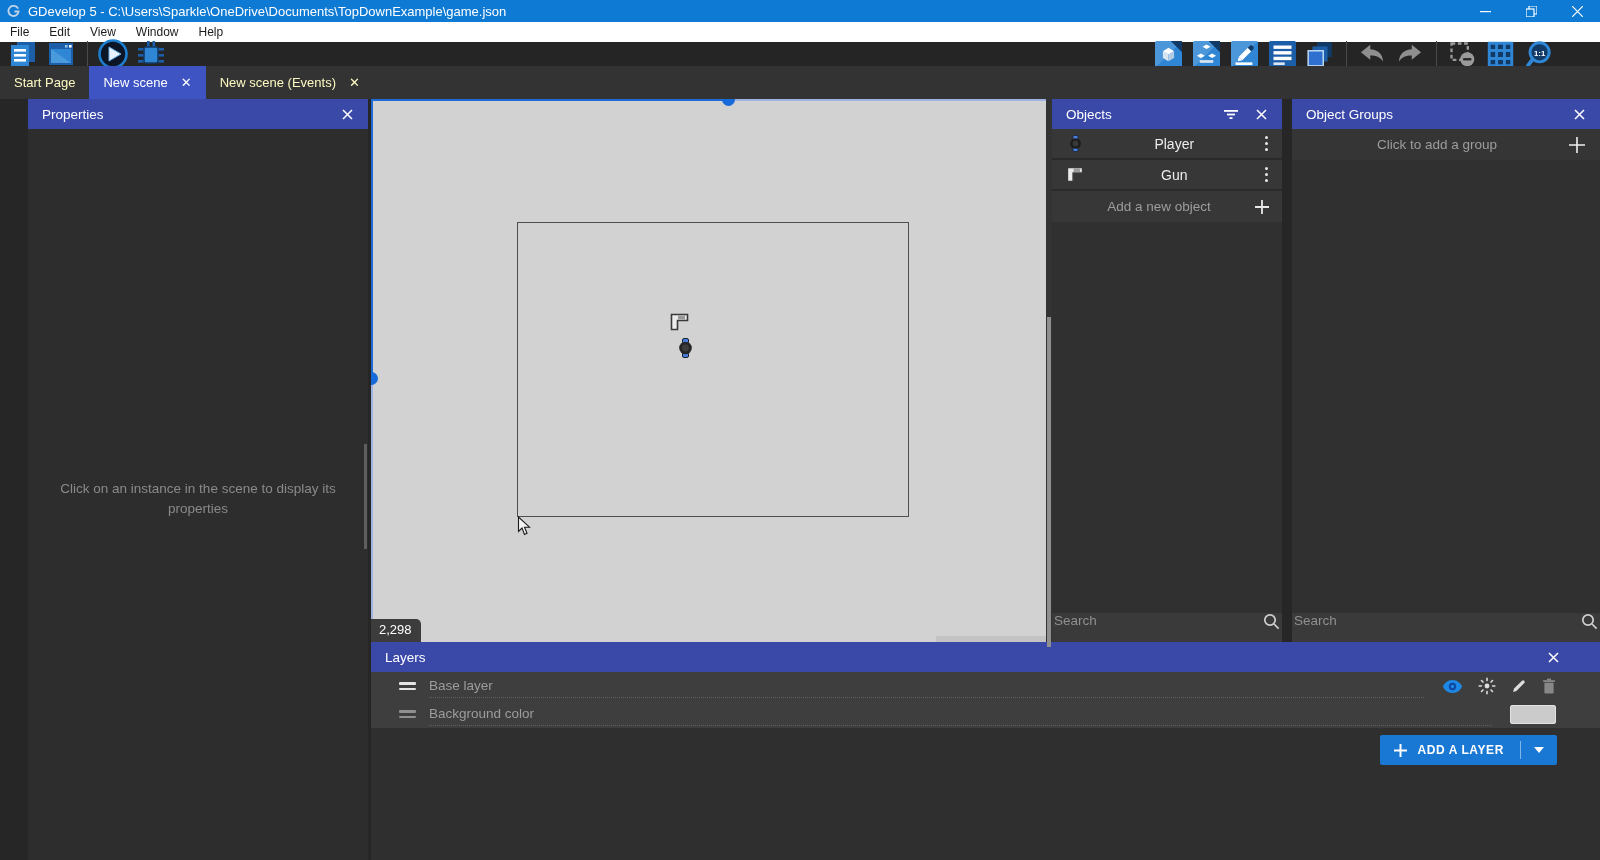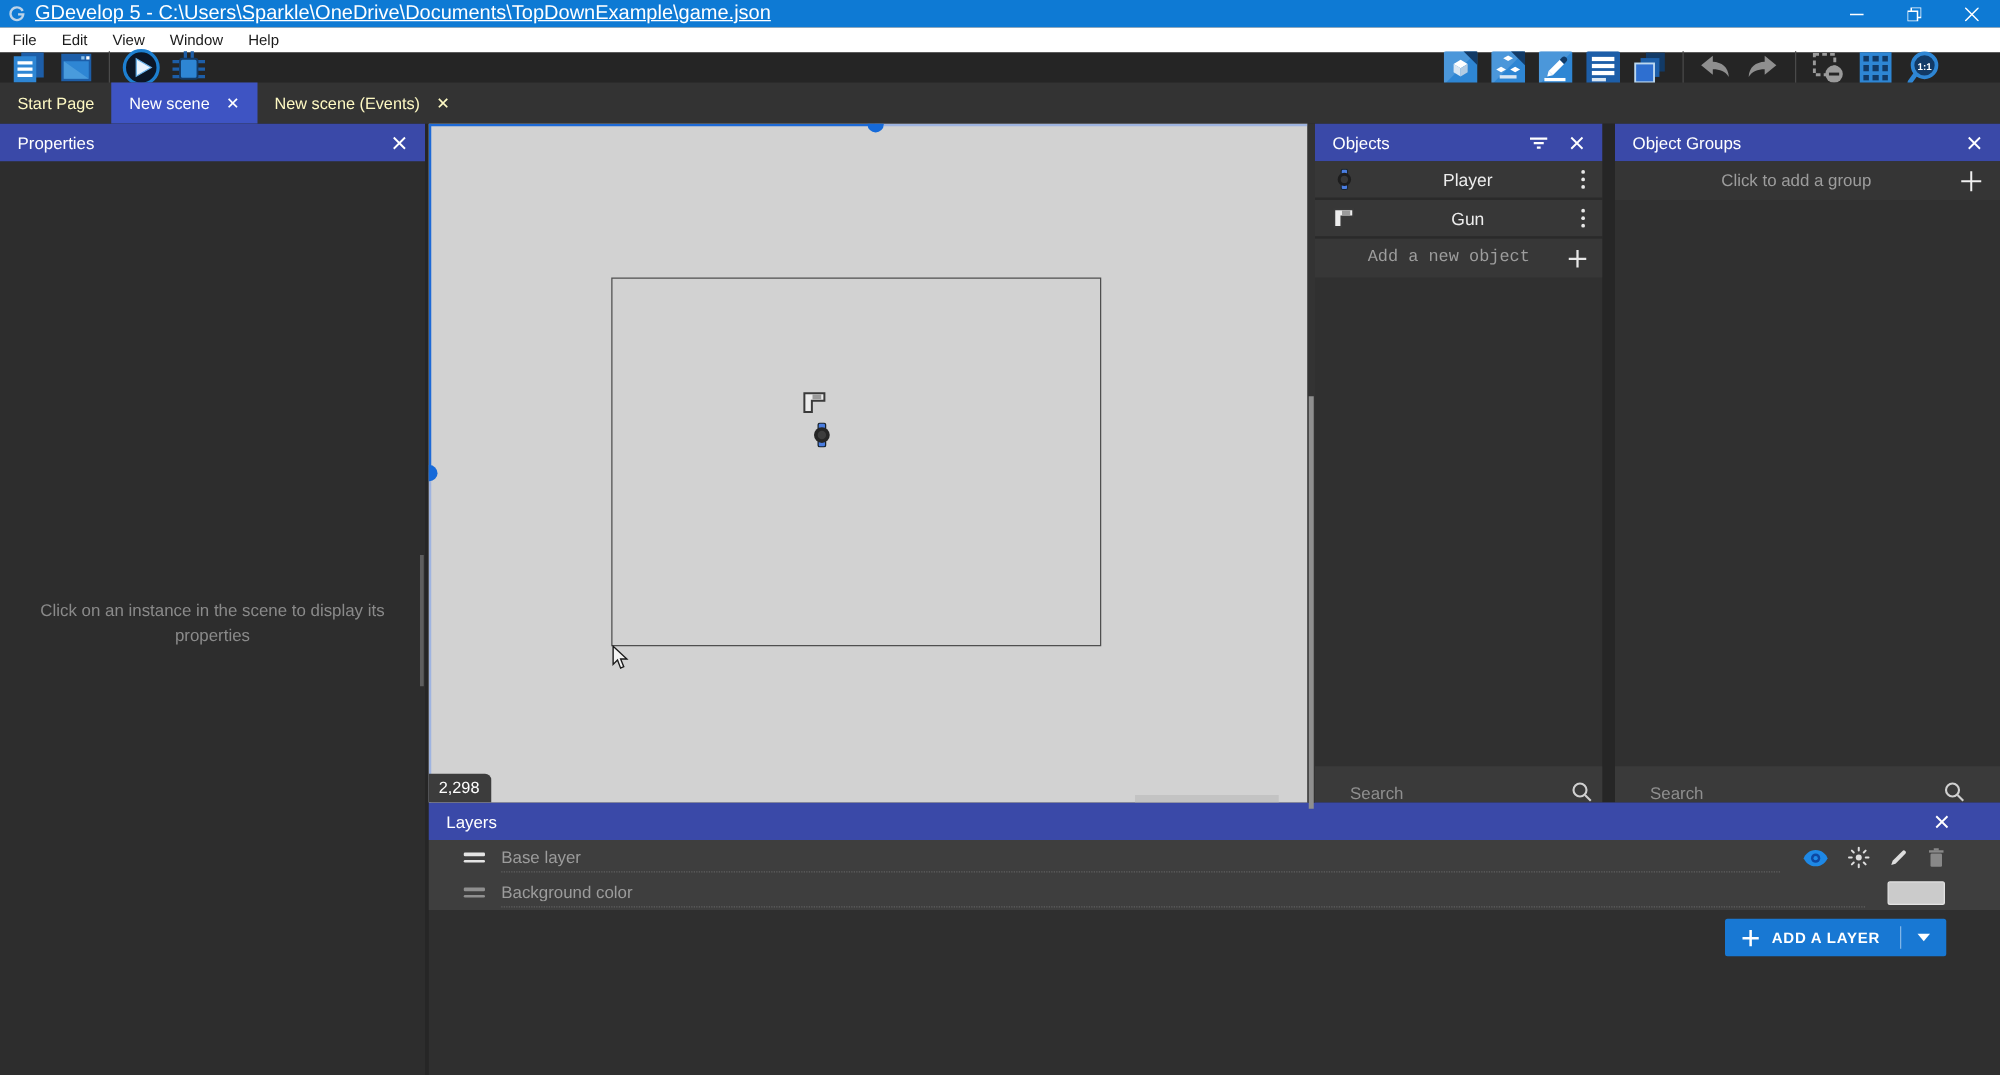--- a/index.html
+++ b/index.html
@@ -3,42 +3,42 @@
 <meta charset="utf-8">
 <style>
   * { margin:0; padding:0; box-sizing:border-box; }
   html,body { width:1600px; height:860px; overflow:hidden; background:#262626;
     font-family:"Liberation Sans", sans-serif; }
   .app { width:1600px; height:860px; display:flex; flex-direction:column; }
 
   
   .titlebar { height:22px; background:#0e7ad4; display:flex; align-items:center; color:#fff; flex:none; }
   .titlebar .logo { width:14px; height:14px; margin-left:7px; display:flex; align-items:center; }
-  .titlebar .title-text { font-size:16px; margin-left:7px; white-space:nowrap;text-decoration:underline; }
+  .titlebar .title-text { font-size:13px; margin-left:7px; white-space:nowrap; }
   .win-controls { margin-left:auto; display:flex; height:100%; }
   .win-btn { width:46px; height:100%; display:flex; align-items:center; justify-content:center; cursor:default; }
 
   
   .menubar { height:20px; background:#ffffff; display:flex; align-items:flex-end; padding-left:0; flex:none; }
   .menu-item { font-size:12px; color:#1b1b1b; padding:0 10px; height:100%; display:flex; align-items:center; }
 
   
   .toolbar { height:24px; background:#252525; display:flex; align-items:center; padding:0 40px 0 7px; flex:none; }
   .tb-icon { width:32px; height:32px; display:flex; align-items:center; justify-content:center; margin-right:6px; }
   .tb-sep { width:1px; height:26px; background:#4a4a4a; margin:0 9px 0 4px; }
   .tb-right { margin-left:auto; display:flex; align-items:center; }
 
   
   .tabbar { height:33px; background:#333333; display:flex; align-items:stretch; flex:none; }
   .tab { display:flex; align-items:center; padding:0 14px; font-size:13px; color:#fef9c3; gap:13px; }
   .tab.active { background:#3e54c3; color:#ffffff; }
   .tab .tab-close { font-size:13px; line-height:1; color:inherit; }
 
   
-  .main { flex:1; display:flex; min-height:0; }
+  .main { flex:1; display:flex; min-height:0;margin-left:28px; }
   .panel-header { height:30px; background:#3a49a8; color:#fff; display:flex; align-items:center;
     padding:0 14px; font-size:13.5px; flex:none; }
   .panel-header .spacer { flex:1; }
   .close-x { width:14px; height:14px; display:flex; align-items:center; justify-content:center; }
 
   
   .properties-panel { width:340px; flex:none; display:flex; flex-direction:column; background:#2d2d2d; margin-right:3px; }
   .properties-body { flex:1; position:relative; display:flex; align-items:center; justify-content:center; }
   .properties-hint { color:#8a8a8a; font-size:13.5px; text-align:center; width:290px; line-height:1.5;
     position:absolute; top:350px; }
@@ -71,24 +71,24 @@
 
   
   .objects-panel { width:230px; flex:none; background:#303030; display:flex; flex-direction:column; }
   .panel-gap { width:10px; flex:none; background:#262626; }
   .groups-panel { width:308px; flex:none; background:#303030; display:flex; flex-direction:column; }
   .obj-row { height:31px; background:#373737; border-bottom:2px solid #2a2a2a; display:flex; align-items:center; padding:0 10px; }
   .obj-row .obj-icon { width:26px; display:flex; justify-content:center; }
   .obj-row .obj-label { flex:1; text-align:center; color:#ededed; font-size:14px; }
   .obj-row .dots { display:flex; flex-direction:column; gap:2.5px; padding:0 4px; }
   .obj-row .dots i { width:3.5px; height:3.5px; border-radius:50%; background:#e8e8e8; }
-  .add-row { height:31px; background:#373737; display:flex; align-items:center; padding:0 12px;font-family:Liberation Mono, monospace; }
+  .add-row { height:31px; background:#373737; display:flex; align-items:center; padding:0 12px; }
   .add-row .add-label { flex:1; text-align:center; color:#9d9d9d; font-size:13.5px; }
   .panel-fill { flex:1; }
-  .search-row { height:29px; background:#3a3a3a; display:flex; align-items:flex-end; padding:0 28px; flex:none; }
+  .search-row { height:29px; background:#3a3a3a; display:flex; align-items:flex-start; padding:0 2px; flex:none; }
   .search-row input { flex:1; background:transparent; border:none; outline:none; color:#cfcfcf; font-size:13.5px;
     font-family:"Liberation Sans", sans-serif; }
   .search-row input::placeholder { color:#8f8f8f; opacity:1; }
   .group-add-row { height:31px; background:#353535; display:flex; align-items:center; padding:0 14px; }
   .group-add-row .add-label { flex:1; text-align:center; color:#9d9d9d; font-size:13.5px; }
 
   
   .layers-panel { flex:1; background:#2f2f2f; display:flex; flex-direction:column; min-height:0; }
   .layers-header { padding-right:40px; }
   .layer-row { height:28px; background:#3e3e3e; display:flex; align-items:center; padding:0 44px 0 28px; flex:none; }

